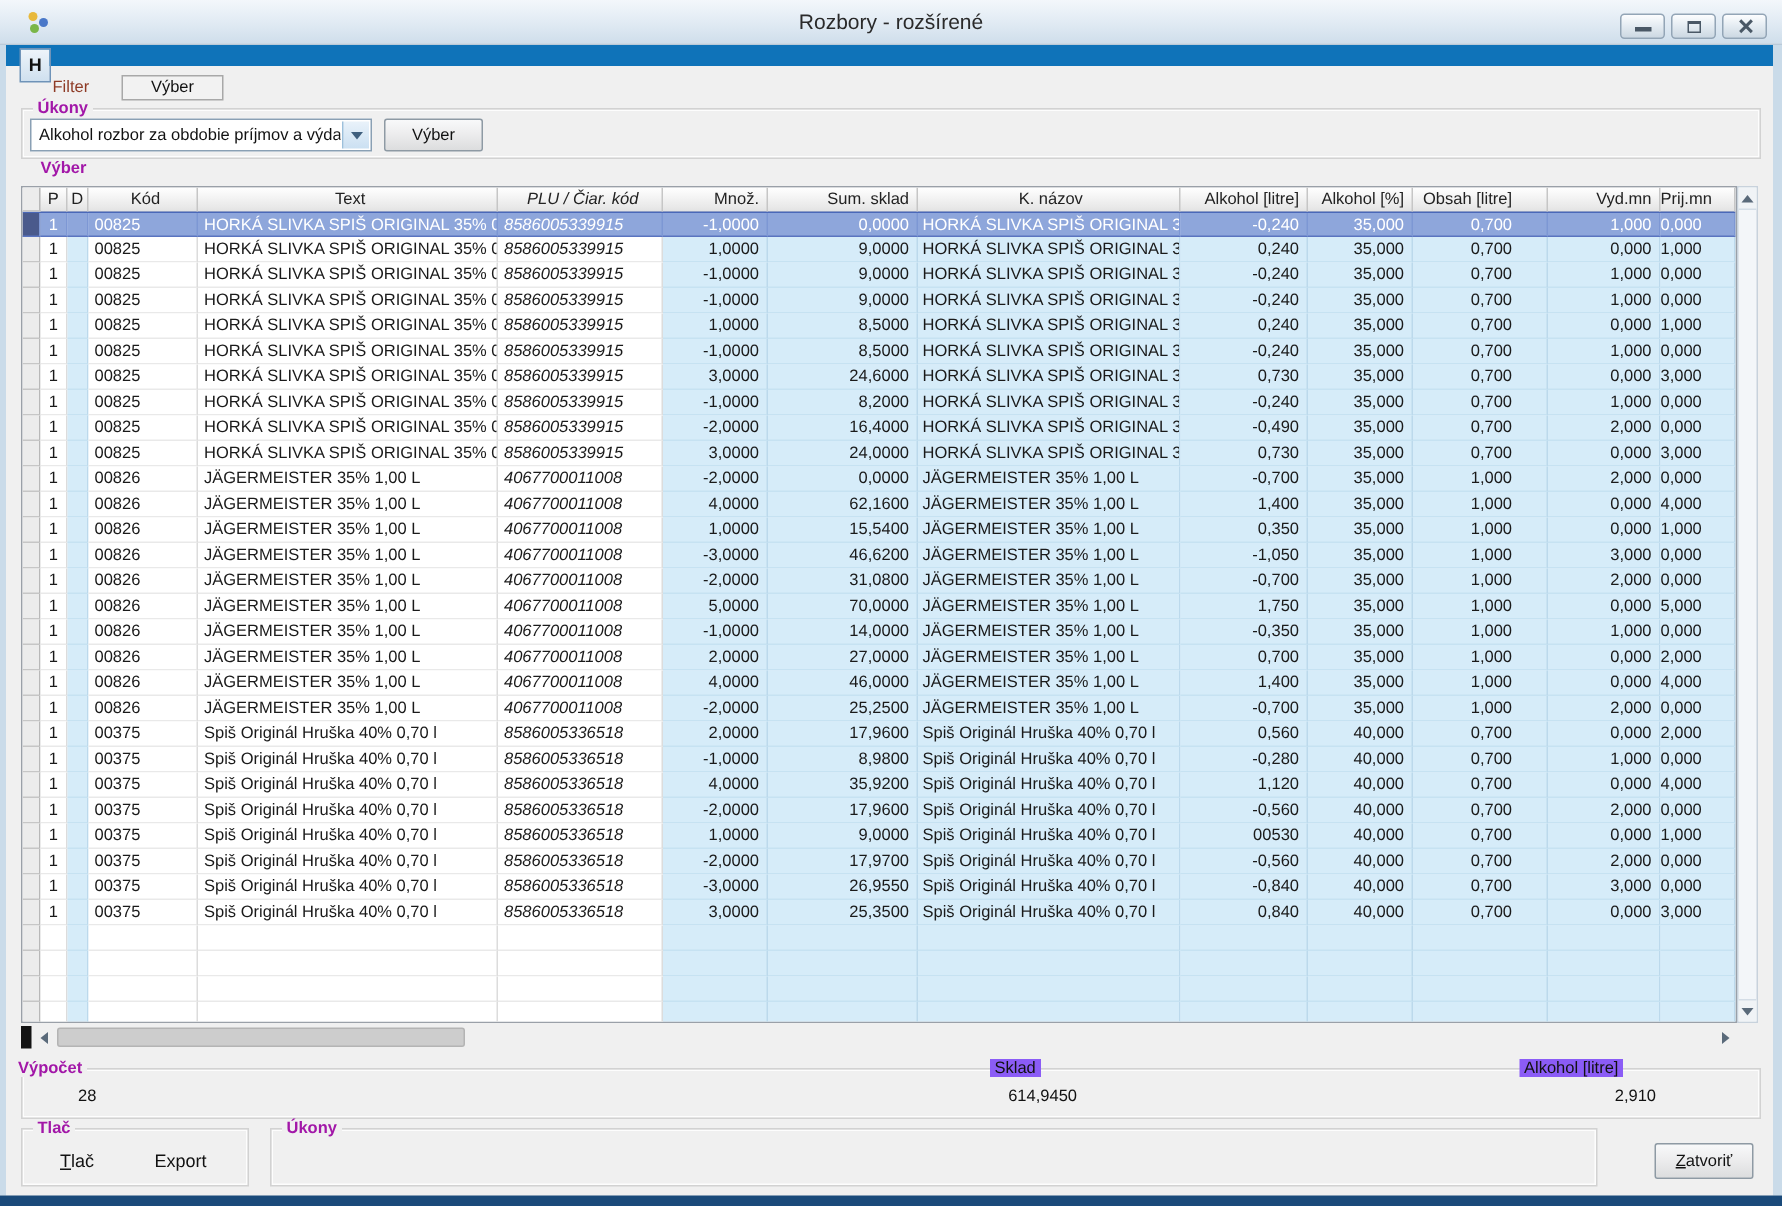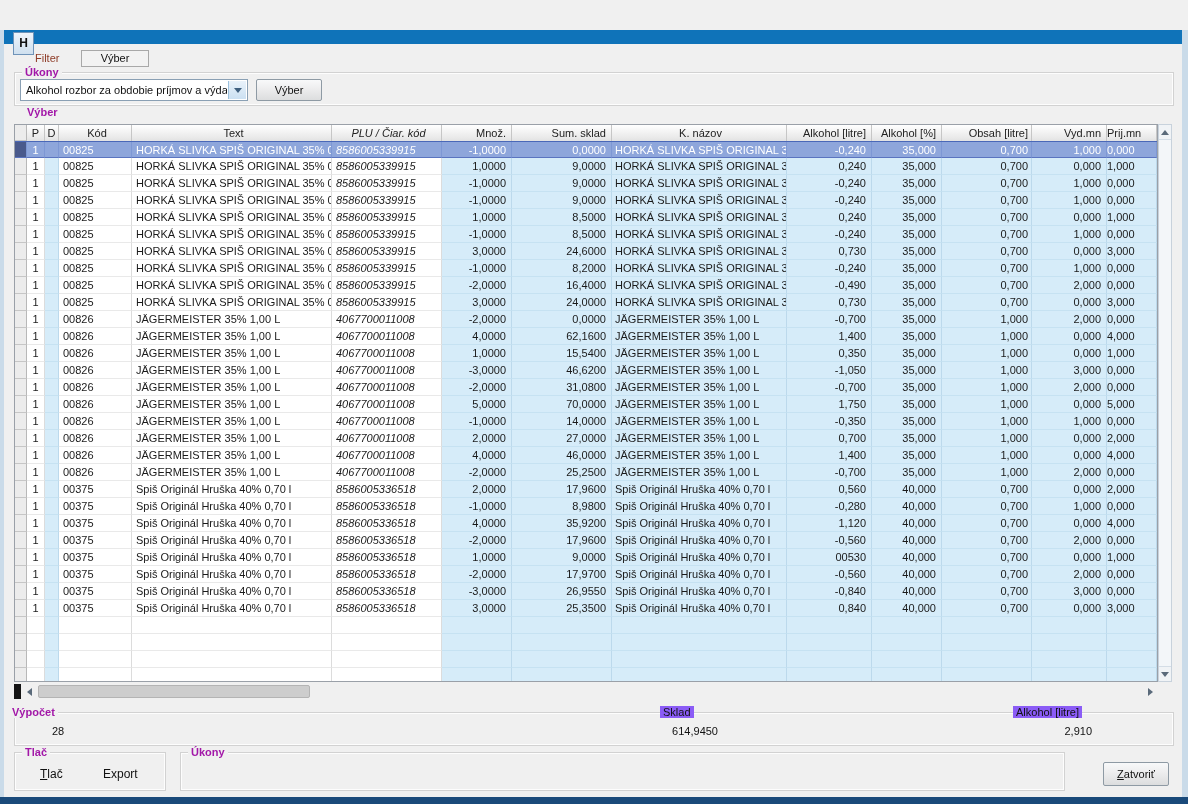--- a/index.html
+++ b/index.html
@@ -75,21 +75,21 @@
   .c0 { width:18px; text-align:center; }
   .c1 { width:14px; }
   .c2 { width:73px; padding-left:4px; }
   .c3 { width:200px; padding-left:4px; }
   .c4 { width:110px; padding-left:4px;font-style:italic; }
   .c5 { width:70px;  text-align:right; padding-right:5px; }
   .c6 { width:100px; text-align:right; padding-right:5px; }
   .c7 { width:175px; padding-left:3px; }
   .c8 { width:85px;  text-align:right; padding-right:5px; }
   .c9 { width:70px;  text-align:right; padding-right:5px; }
-  .c10 { width:90px; text-align:right; padding-right:3px; }
+  .c10 { width:90px; text-align:right; padding-right:23px; }
   .c11 { width:75px; text-align:right; padding-right:5px; }
   .c12 { width:50px; text-align:left; padding-right:20px; }
   .sel-row .cell { background:#8ea6db; color:#fff; border-right-color:#7d97d4; border-bottom-color:#5a74c0; }
   .sel-row { border-top:1px solid #4a68b8; margin-top:-1px; }
   .sel-row .csel { background:#4a5a8c; }
 
   
   .vscroll { position:absolute; left:1158px; top:124px; width:14px; height:558px;
     background:#f3f6f9; border:1px solid #c8d2dc; }
   .sb-btn { position:absolute; left:0; width:12px; height:15px; background:#f0f3f6; display:flex; align-items:center; justify-content:center; }
@@ -107,36 +107,55 @@
 
   
   .gb-vypocet { left:14px; top:712px; width:1160px; height:34px; }
   .cap-vypocet { left:9px; top:706px; }
   .fval { position:absolute; font-size:11px; color:#111; z-index:2; }
   .flab { position:absolute; font-size:11px; color:#111; background:#8b5cf6; padding:0 3px; z-index:2; }
   .v-count { left:52px; top:725px; }
   .l-sklad { left:660px; top:706px; }
   .v-sklad { right:470px; top:725px; }
   .l-alk { left:1013px; top:706px; }
-  .v-alk { right:96px; top:725px; }
+  .v-alk { right:84px; top:725px; }
 
   .gb-tlac { left:14px; top:752px; width:152px; height:39px; }
   .cap-tlac { left:22px; top:746px; }
   .flatbtn { position:absolute; font-size:12px; color:#111; z-index:2; cursor:default; }
   .b-tlac { left:40px; top:767px; }
   .b-export { left:103px; top:767px; }
   .gb-ukony2 { left:180px; top:752px; width:885px; height:39px; }
   .cap-ukony2 { left:188px; top:746px; }
   .zatvorit { left:1103px; top:762px; width:66px; height:24px; line-height:22px; }
 </style>
 </head>
 <body>
 
 <div class="window">
 
+  <div class="titlebar">
+    <div class="app-icon">
+        <i class="d1"></i>
+        <i class="d2"></i>
+        <i class="d3"></i>
+      </div>
+    <div class="title">Rozbory - rozšírené</div>
+    <div class="winbtns">
+      <div class="wbtn">
+          <span class="g-min"></span>
+        </div>
+      <div class="wbtn">
+          <span class="g-res"></span>
+        </div>
+      <div class="wbtn">
+          <span class="g-close"></span>
+        </div>
+    </div>
+  </div>
 
   <div class="edge-l"></div>
   <div class="edge-r"></div>
   <div class="bluebar"></div>
   <div class="htab">H</div>
 
   <div class="filter-label">Filter</div>
   <div class="vyber-tab">Výber</div>
 
   <div class="gb gb-ukony"></div>

